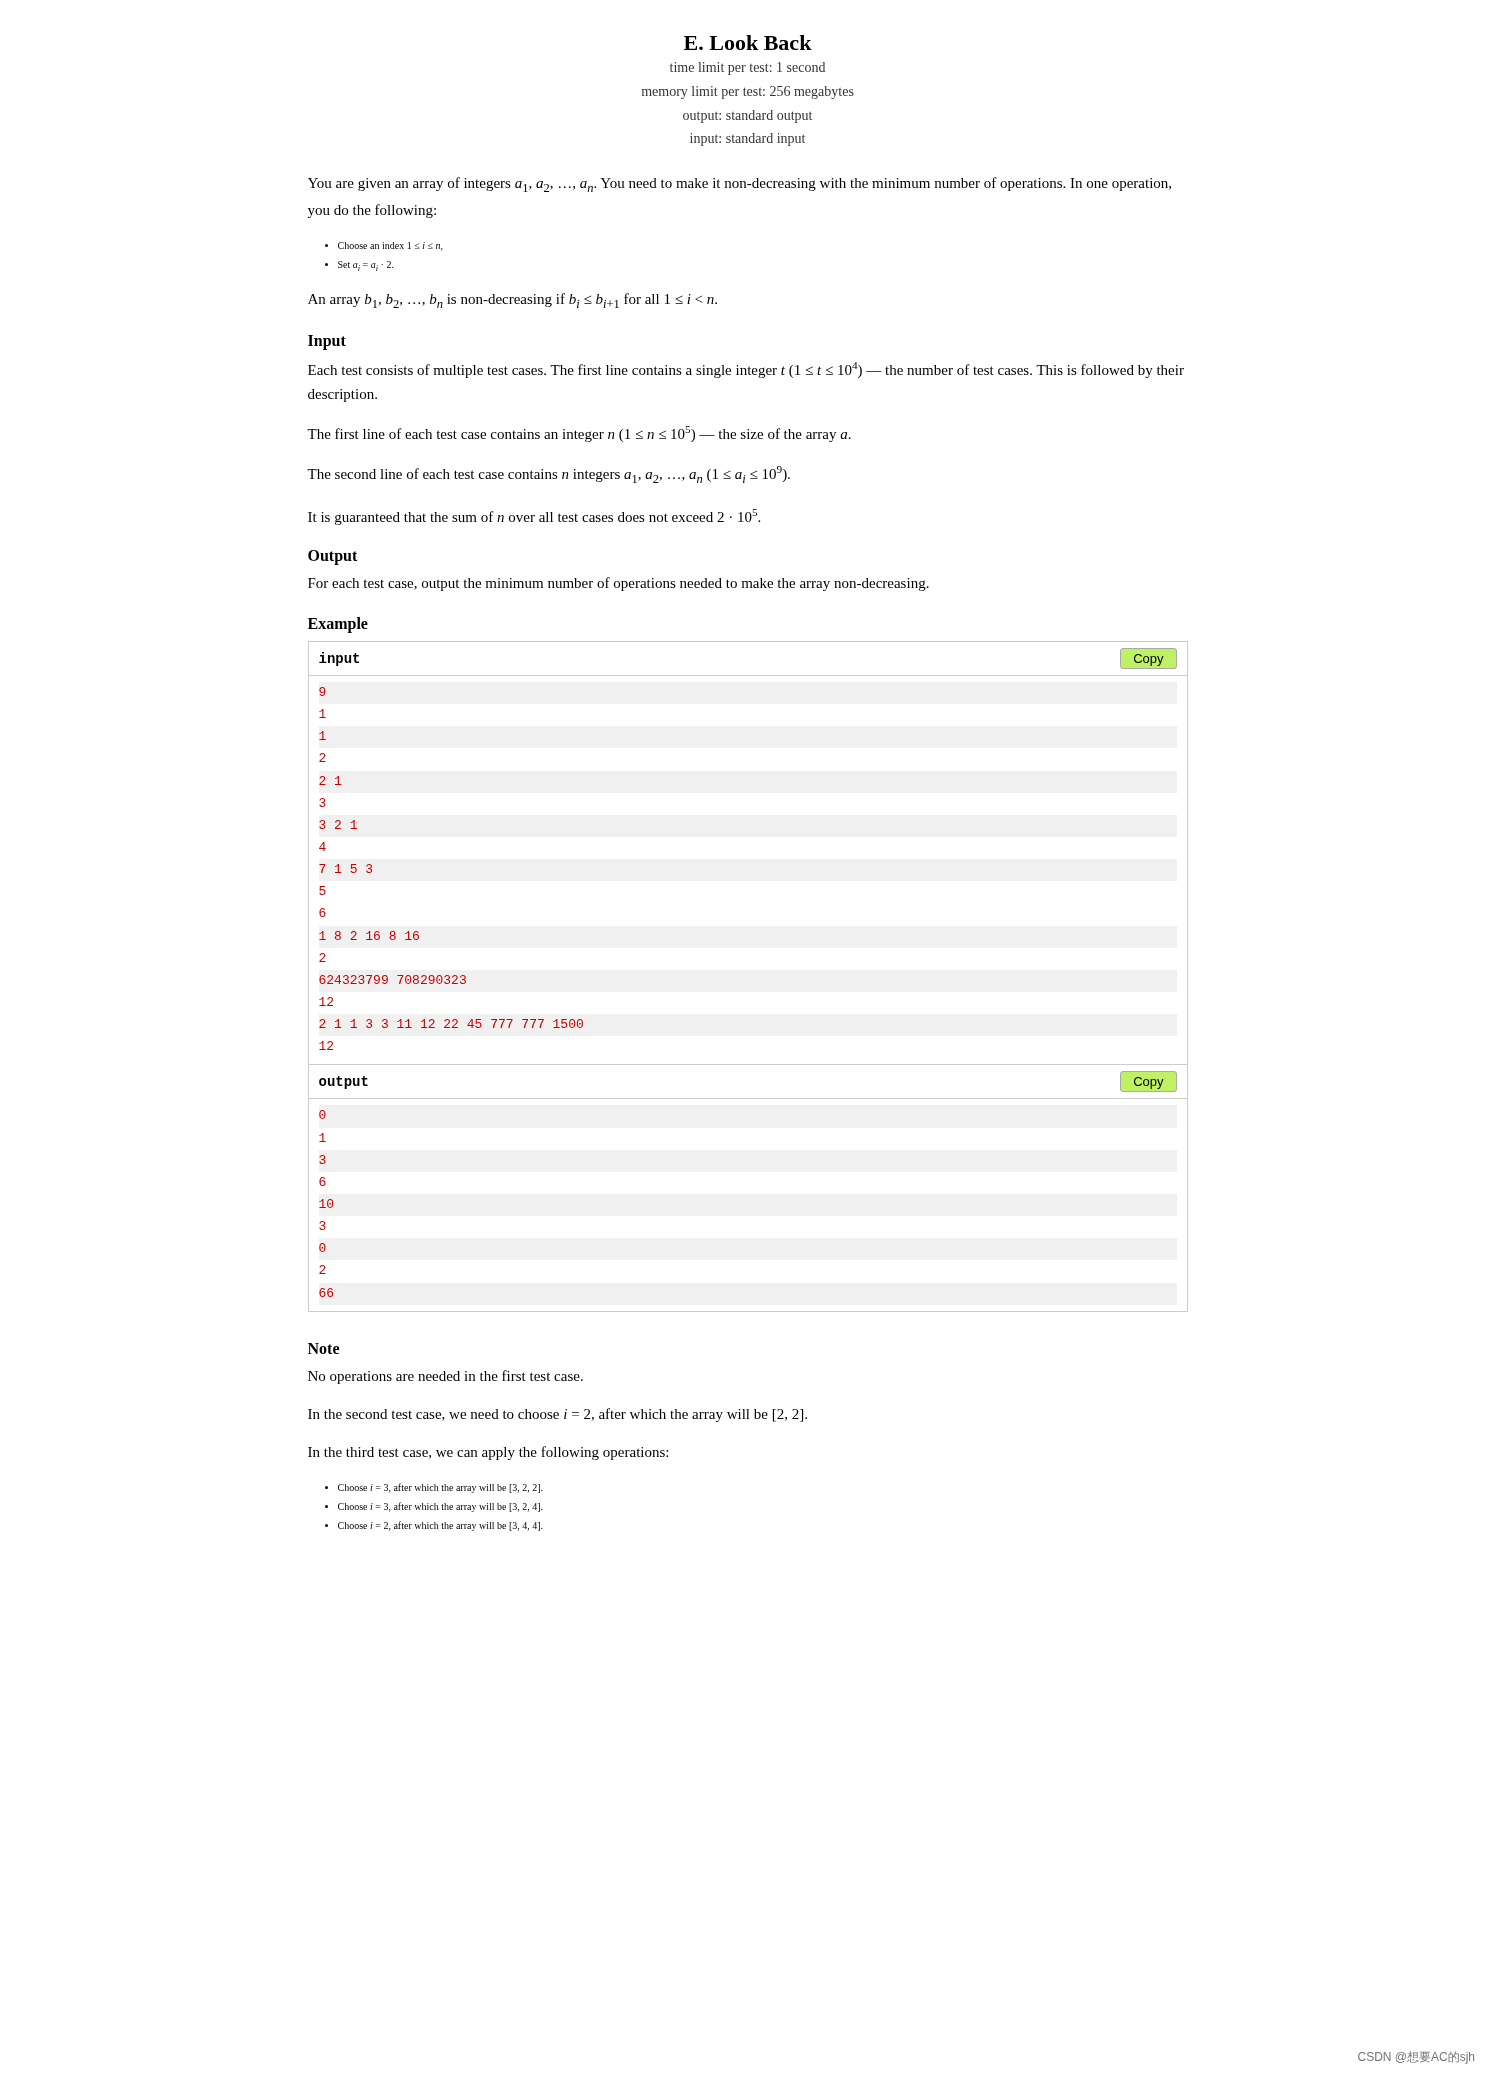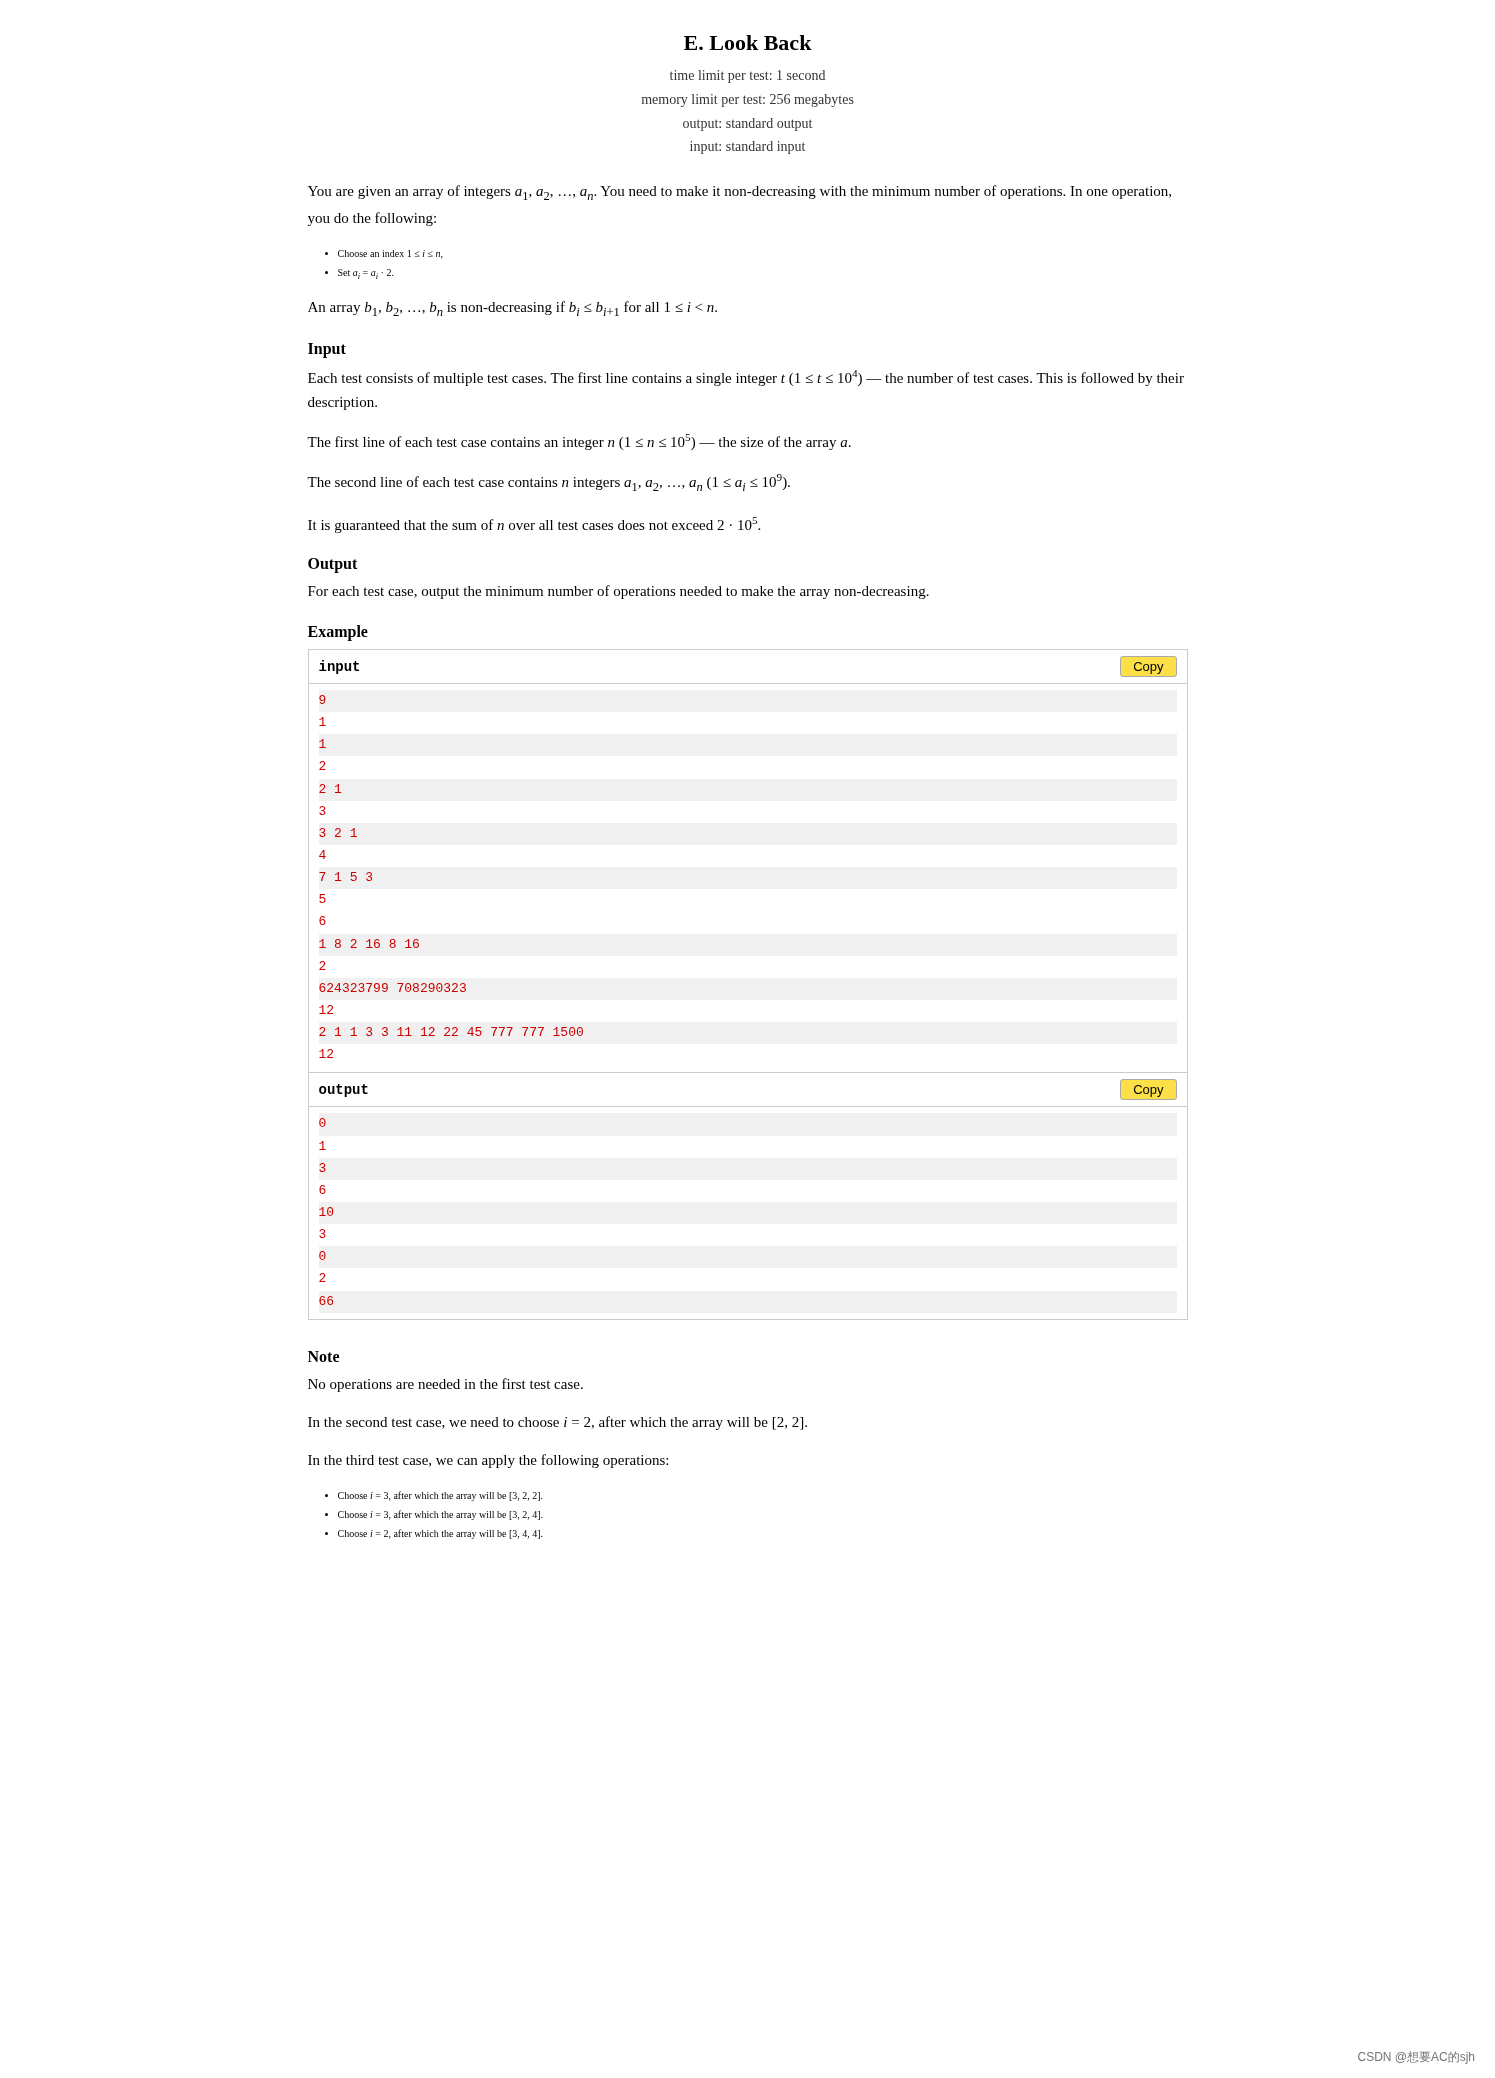--- a/index.html
+++ b/index.html
@@ -9,21 +9,20 @@
       color: #000;
       background: #fff;
       max-width: 960px;
       margin: 0 auto;
       padding: 30px 40px 60px 40px;
     }
     .page-title {
       text-align: center;
       font-size: 22px;
       font-weight: bold;
-      margin-bottom: 8px;
     }
     .meta-info {
       text-align: center;
       font-size: 14px;
       line-height: 1.7;
       margin-bottom: 20px;
       color: #333;
       font-family: Liberation Serif, serif;
     }
     .problem-text {
@@ -65,21 +64,21 @@
     .code-block-label {
       font-family: "Courier New", monospace;
       font-size: 14px;
       font-weight: bold;
     }
     .copy-btn {
       font-size: 13px;
       font-family: sans-serif;
       padding: 2px 12px;
       border: 1px solid #aaa;
-      background: #fde047;
+      background: #bef264;
       cursor: pointer;
       border-radius: 3px;
     }
     .code-content {
       font-family: "Courier New", monospace;
       font-size: 13px;
       line-height: 1.55;
       padding: 6px 10px;
       background: #fff;
     }

